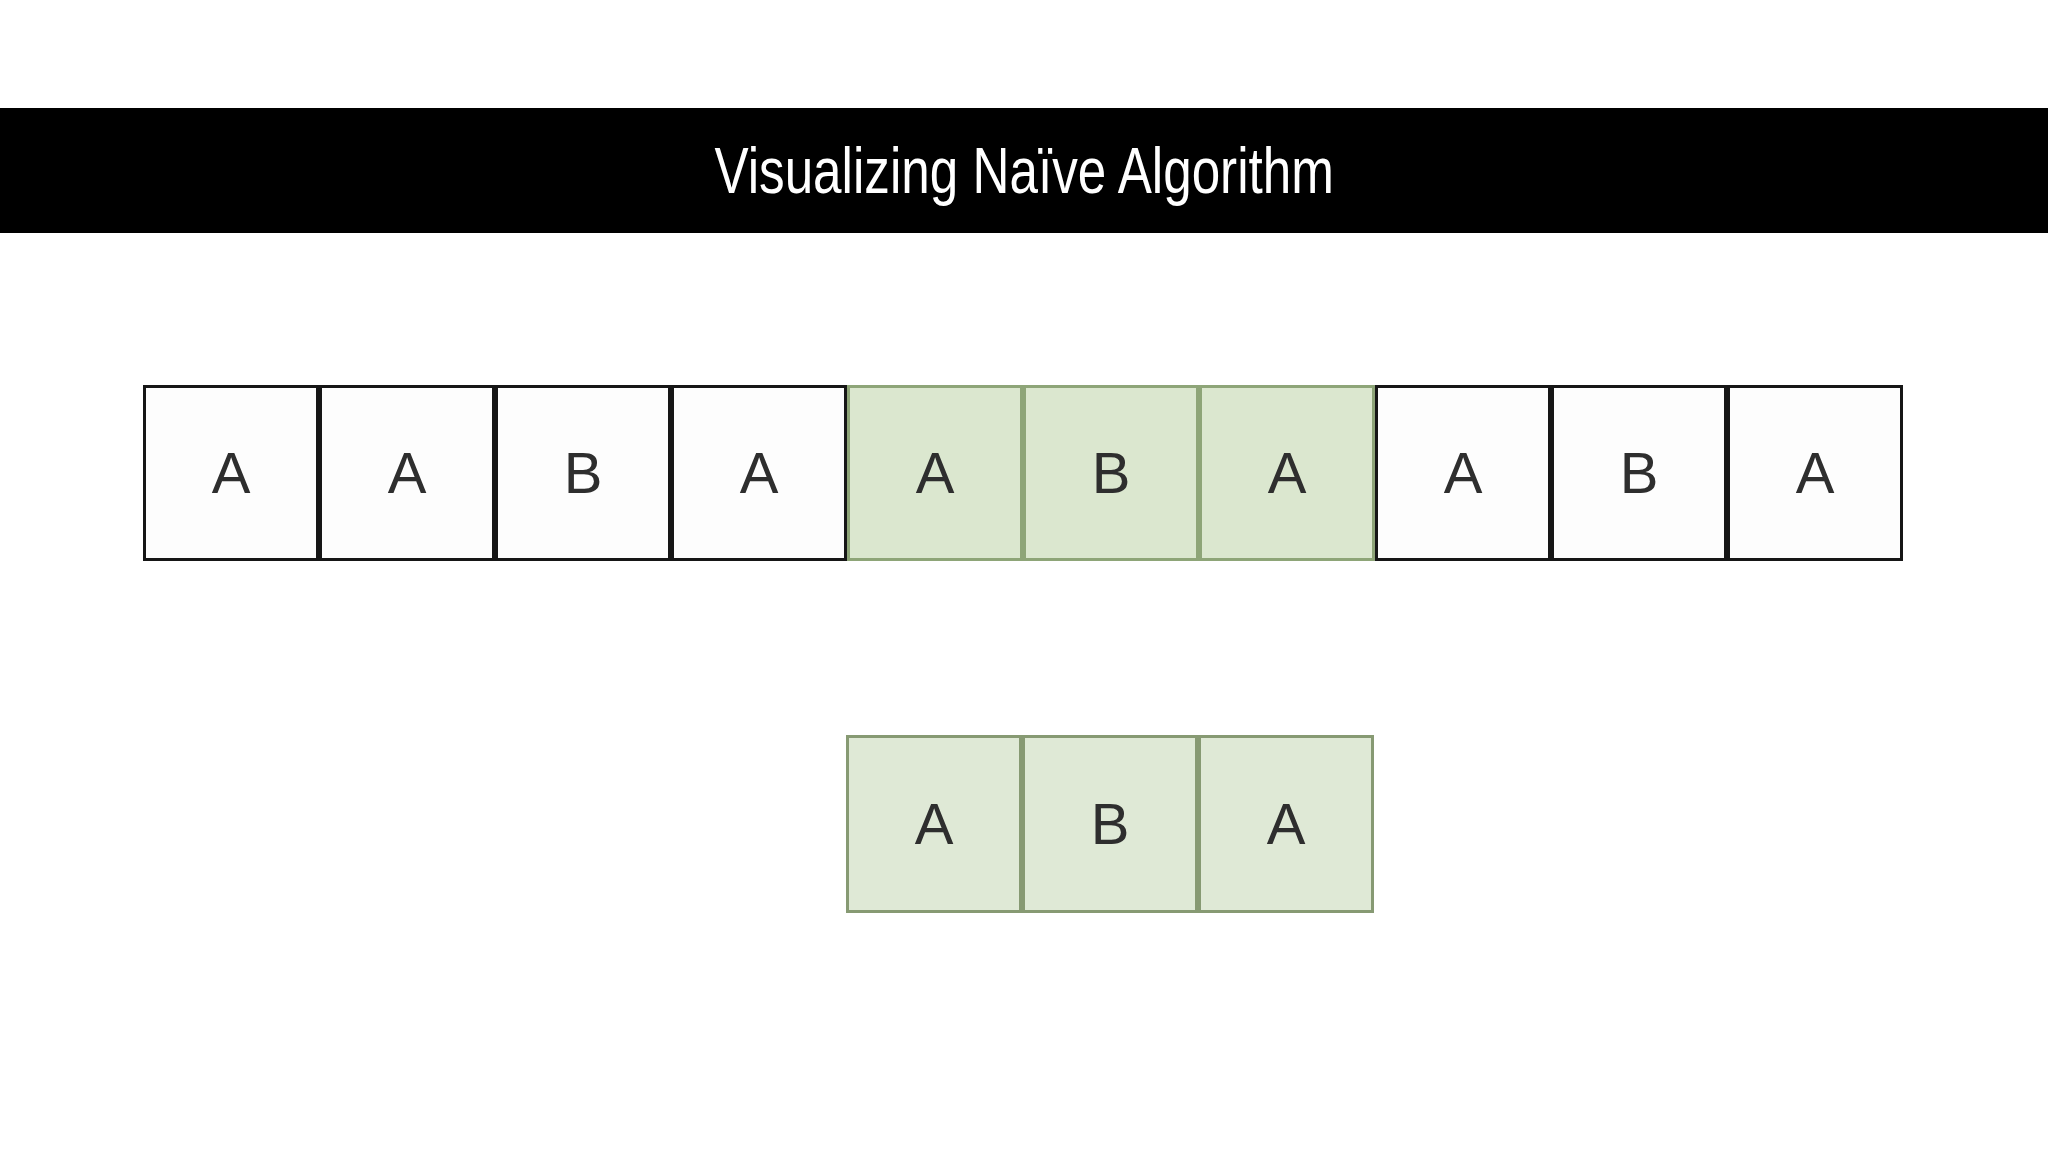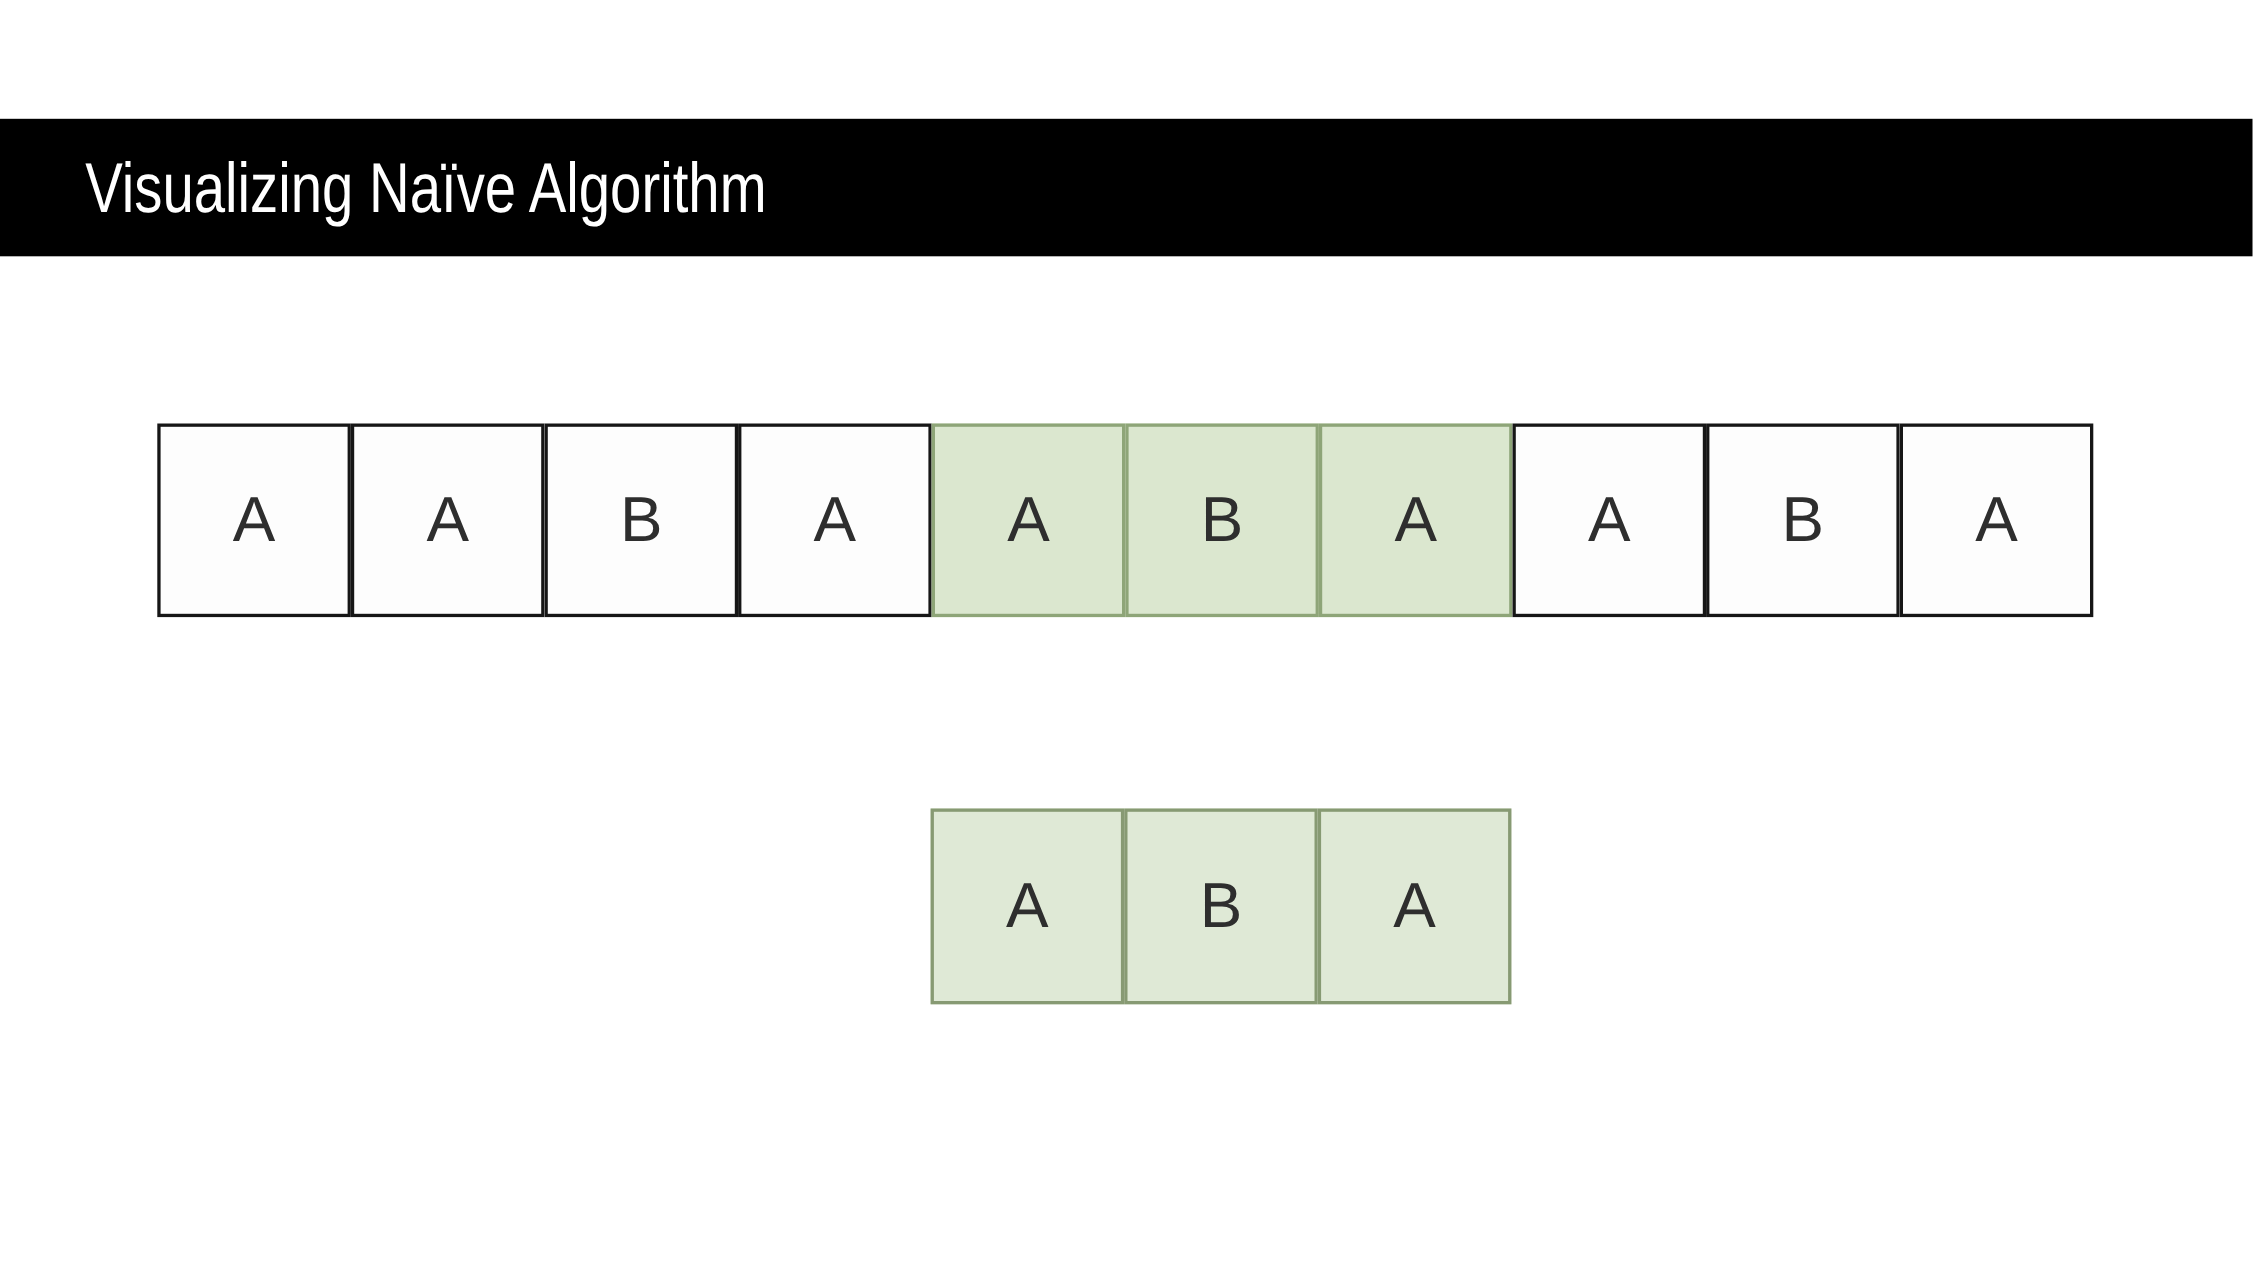--- a/index.html
+++ b/index.html
@@ -17,20 +17,21 @@
   }
   .title-bar {
     position: absolute;
     left: 0;
     top: 108px;
     width: 100%;
     height: 125px;
     background: var(--title-bar, #000000);
     display: flex;
     align-items: center;
+    justify-content: center;
   }
   .title-text {
     color: var(--title-text, #ffffff);
     font-size: 64px;
     font-weight: 400;
     letter-spacing: 0px;
     white-space: nowrap;
     transform: scaleX(0.80);
     transform-origin: center center;
     line-height: 1;

